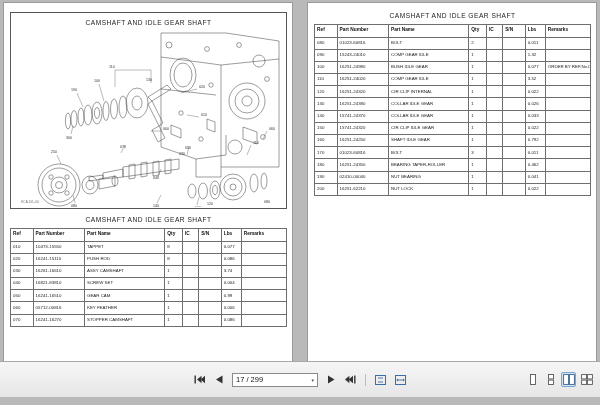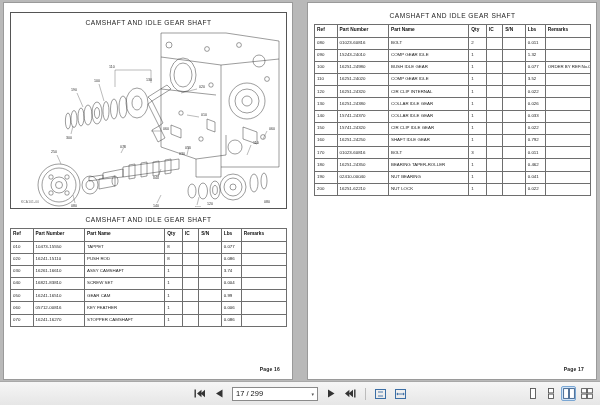--- a/index.html
+++ b/index.html
@@ -64,21 +64,21 @@
   col.c-qty{width:7%;} col.c-ic{width:6.5%;} col.c-sn{width:9%;}
   col.c-lbs{width:8%;} col.c-rem{width:18%;}
   td.ref,th.ref{text-align:left;}
   .pagenum{
     position:absolute;right:12px;bottom:7px;
     font-size:5px;color:#1a1a1a;font-weight:bold;letter-spacing:.2px;
   }
 
   
   .toolbar{
-    position:absolute;left:0;bottom:0;width:600px;height:24px;
+    position:absolute;left:0;bottom:8px;width:600px;height:36px;
     background:linear-gradient(#f6f6f6,#e6e6e6);
     border-top:1px solid #a8a8a8;
     box-sizing:border-box;
     display:flex;align-items:center;
   }
   .tb-center{
     position:absolute;left:50%;transform:translateX(-50%);
     display:flex;align-items:center;gap:5px;height:24px;
   }
   .tb-right{

